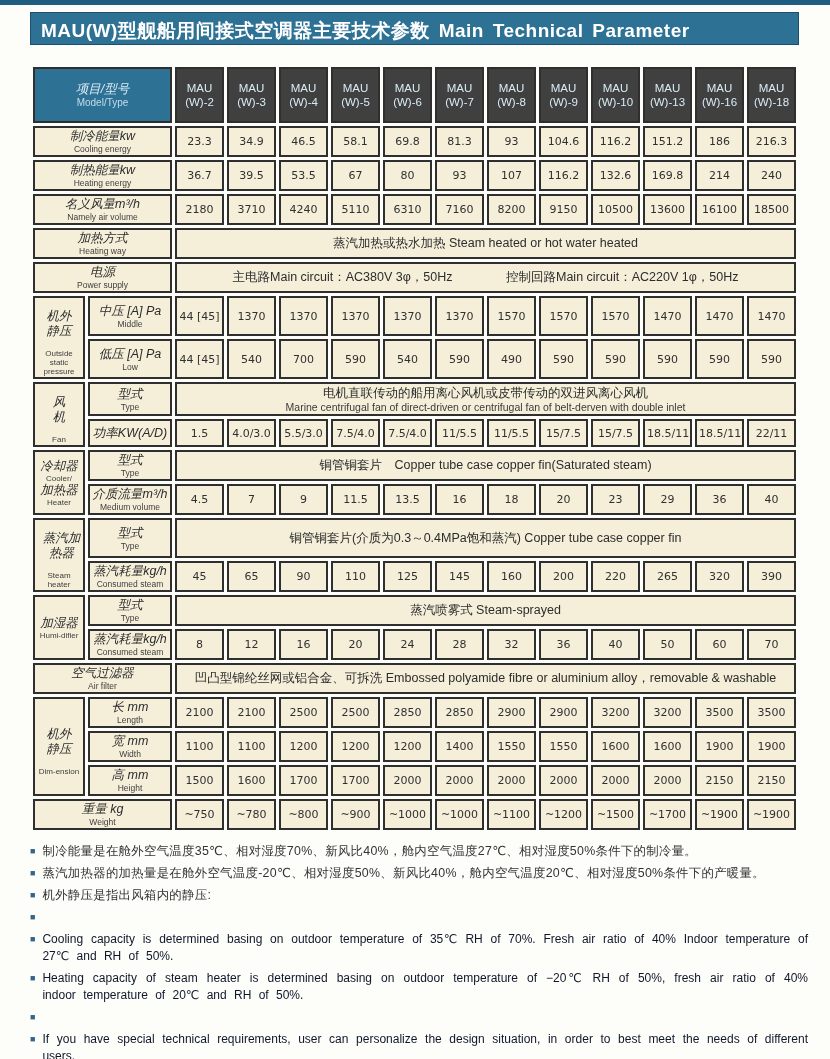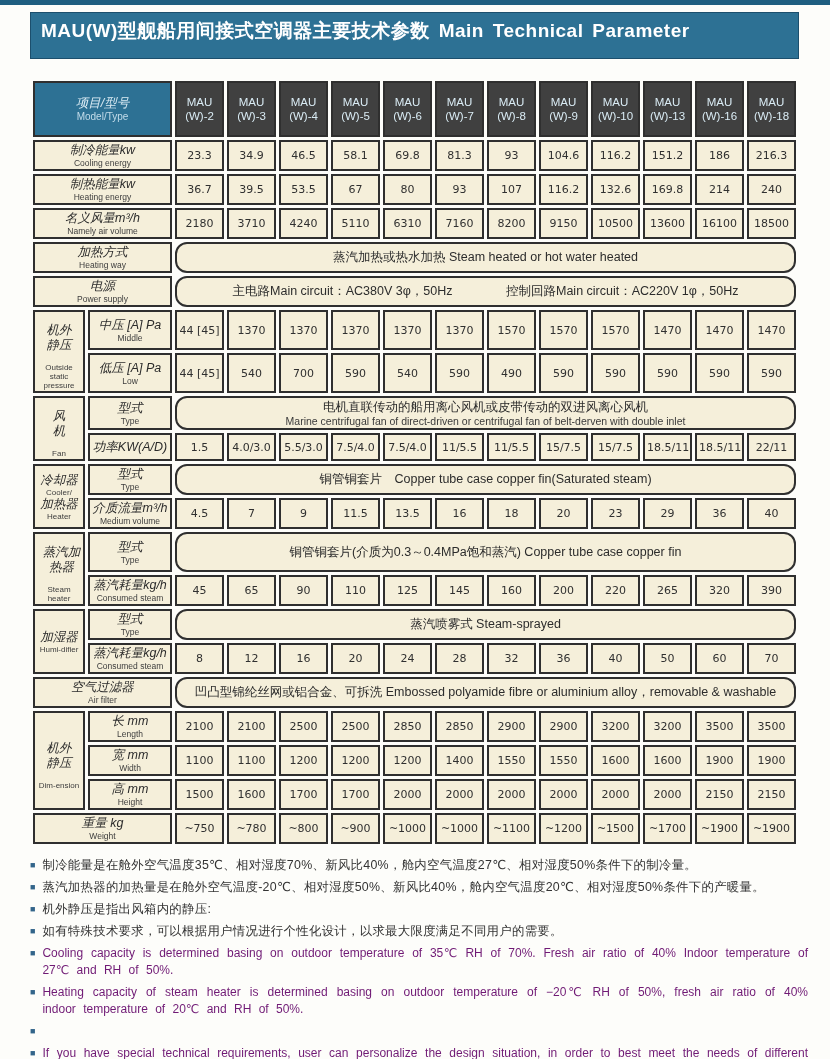--- a/index.html
+++ b/index.html
@@ -5,21 +5,21 @@
   * { margin:0; padding:0; box-sizing:border-box; }
   html,body { width:830px; background:#fdfdfa; font-family:"Liberation Sans","DejaVu Sans",sans-serif; }
   body { position:relative; height:1059px; overflow:hidden; }
 
   .top-strip { position:absolute; top:0; left:0; width:830px; height:5px; background:#1f5e80; }
 
   .page { padding:12px 30px 0 30px; }
 
   .title-bar {
     background:#2d7194; color:#ffffff; font-weight:bold; font-size:19px;
-    padding:5px 10px 14px 10px; letter-spacing:0.5px; width:769px;
+    padding:5px 10px 0 10px; letter-spacing:0.5px; width:769px;
     border:1px solid #1c4f6d; text-align:left; word-spacing:3px;
   }
 
   table.spec {
     margin-top:19px; border-collapse:separate; border-spacing:3px;
     table-layout:fixed; width:769px;
   }
   td {
     border:2px solid #2f2f2f; background:#f5efda; text-align:center;
     vertical-align:middle; padding:1px 2px; overflow:hidden;
@@ -27,34 +27,34 @@
   td.hd { background:#2d7194; }
   td.hd .zh { color:#dcecf4; font-size:12.5px; line-height:16px; }
   td.hd .en { color:#c3dcea; font-size:10px; line-height:12px; }
   .model-cell { background:#404040; color:#d9ebf4; font-size:11.5px; line-height:14px;
     font-family:"Liberation Sans",sans-serif; }
   tr.hdr td { height:56px; }
 
   .zh { font-size:12.5px; line-height:15px; color:#2c2c2c;font-style:italic; }
   .en { font-size:8.5px; line-height:10px; color:#3d3d3d; }
   .val { font-size:11px; color:#303030; height:28px; font-family:"DejaVu Sans",sans-serif; }
-  td.span { font-size:12.5px; color:#2c2c2c;border-radius:12px; }
+  td.span { font-size:12.5px; color:#2c2c2c; }
   td.span .en-line { font-size:10.5px; color:#3a3a3a; line-height:12px; }
   td.span .zh-line { line-height:15px; }
   .ps-flex { display:flex; justify-content:space-evenly; font-size:12.5px; }
 
   .nz { word-break:break-all; margin:10px auto; }
   .w1 { width:1.3em; } .w2 { width:2.6em; } .w3 { width:3.9em; }
   td.grp .en { font-size:8px; line-height:9px; }
 
   .notes { margin-top:10px; width:778px; }
   .note { display:flex; gap:7px; margin-bottom:5px; }
   .note .bullet { color:#33658a; font-size:9px; line-height:17px; flex:0 0 auto; }
   .note.zh-note .txt { font-size:12.4px; line-height:17px; color:#333333; letter-spacing:0.3px; }
-  .note.en-note .txt { font-size:12px; line-height:17px; color:#701a75; word-spacing:4px; text-align:justify; }
+  .note.en-note .txt { font-size:12px; line-height:17px; color:#0f172a; word-spacing:4px; text-align:justify; }
 </style>
 </head>
 <body>
 
 <div class="top-strip"></div>
 
 <div class="page">
 
   <div class="title-bar">MAU(W)型舰船用间接式空调器主要技术参数 Main Technical Parameter</div>
 
@@ -443,21 +443,20 @@
     <div class="note zh-note">
       <span class="bullet">■</span>
       <span class="txt">蒸汽加热器的加热量是在舱外空气温度-20℃、相对湿度50%、新风比40%，舱内空气温度20℃、相对湿度50%条件下的产暖量。</span>
     </div>
     <div class="note zh-note">
       <span class="bullet">■</span>
       <span class="txt">机外静压是指出风箱内的静压:</span>
     </div>
     <div class="note zh-note">
       <span class="bullet">■</span>
-      <span class="txt">如有特殊技术要求，可以根据用户情况进行个性化设计，以求最大限度满足不同用户的需要。</span>
     </div>
     <div class="note en-note">
       <span class="bullet">■</span>
       <span class="txt">Cooling capacity is determined basing on outdoor temperature of 35℃ RH of 70%. Fresh air ratio of 40% Indoor temperature of 27℃ and RH of 50%.</span>
     </div>
     <div class="note en-note">
       <span class="bullet">■</span>
       <span class="txt">Heating capacity of steam heater is determined basing on outdoor temperature of −20℃ RH of 50%, fresh air ratio of 40% indoor temperature of 20℃ and RH of 50%.</span>
     </div>
     <div class="note en-note">

